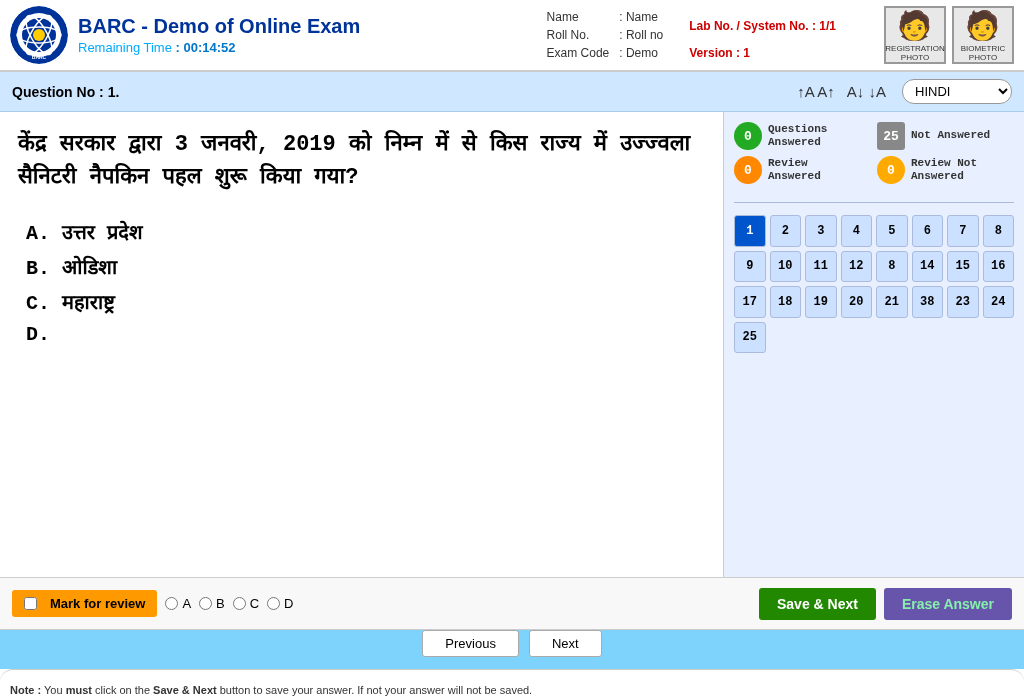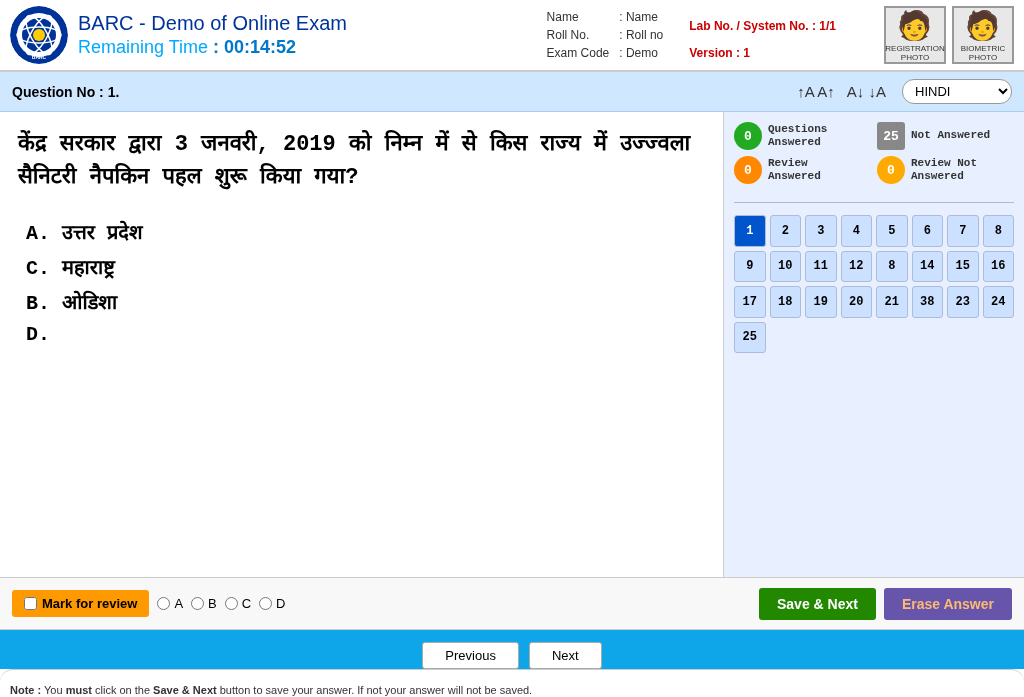--- a/index.html
+++ b/index.html
@@ -12,25 +12,25 @@
       background: #fff;
       border-bottom: 2px solid #ccc;
       padding: 6px 10px;
       height: 72px;
     }
     .header-title {
       flex: 1;
     }
     .header-title h1 {
       font-size: 20px;
-      font-weight: normal;
+      font-weight: bold;
       color: #003399;
     }
     .header-title p {
-      font-size: 18px;
+      font-size: 13px;
       color: #00aaff;
       margin-top: 2px;
     }
     .header-info {
       display: flex;
       flex-direction: column;
       margin-right: 42px;
       font-size: 12px;
       color: #333;
     }
@@ -214,21 +214,21 @@
       background: #ff9900;
       color: #000;
       border: none;
       padding: 6px 12px;
       cursor: pointer;
       font-size: 13px;
       font-weight: bold;
       border-radius: 3px;
       display: flex;
       align-items: center;
-      gap: 5px;
+      gap: 13px;
       justify-content: center;
     }
     .radio-option {
       display: flex;
       align-items: center;
       gap: 4px;
       cursor: pointer;
     }
     .radio-option input { cursor: pointer; }
     .save-next-btn {
@@ -236,38 +236,38 @@
       color: #fff;
       border: none;
       padding: 8px 18px;
       cursor: pointer;
       font-size: 14px;
       font-weight: bold;
       border-radius: 3px;
     }
     .erase-btn {
       background: #6655aa;
-      color: #fdba74;
+      color: #86efac;
       border: none;
       padding: 8px 18px;
       cursor: pointer;
       font-size: 14px;
       font-weight: bold;
       border-radius: 3px;
     }
     .spacer { flex: 1; }
 
     
     .nav-bar {
       display: flex;
       justify-content: center;
-      align-items: flex-end;
+      align-items: flex-start;
       gap: 10px;
       height: 40px;
-      background: #0ea5e9;
+      background: #7dd3fc;
       border-top: 1px solid #ccc;
     }
     .nav-btn {
       padding: 5px 22px;
       border: 1px solid #aaa;
       background: #fff;
       cursor: pointer;
       font-size: 13px;
       border-radius: 3px;
     }
@@ -377,22 +377,22 @@
     <option>ENGLISH</option>
   </select>
 </div>
 
 <div class="main-area">
 
   <div class="question-panel">
     <div class="question-text">केंद्र सरकार द्वारा 3 जनवरी, 2019 को निम्न में से किस राज्य में उज्ज्वला सैनिटरी नैपकिन पहल शुरू किया गया?</div>
     <div class="options">
       <div class="option">A. उत्तर प्रदेश</div>
+      <div class="option">B. ओडिशा</div>
       <div class="option">C. महाराष्ट्र</div>
-      <div class="option">B. ओडिशा</div>
       <div class="option">D. &nbsp;</div>
     </div>
   </div>
 
   <div class="right-panel">
 
     <div class="status-grid">
       <div class="status-item">
         <div class="status-badge badge-green">0</div>
         <div class="status-label">Questions<br>Answered</div>

